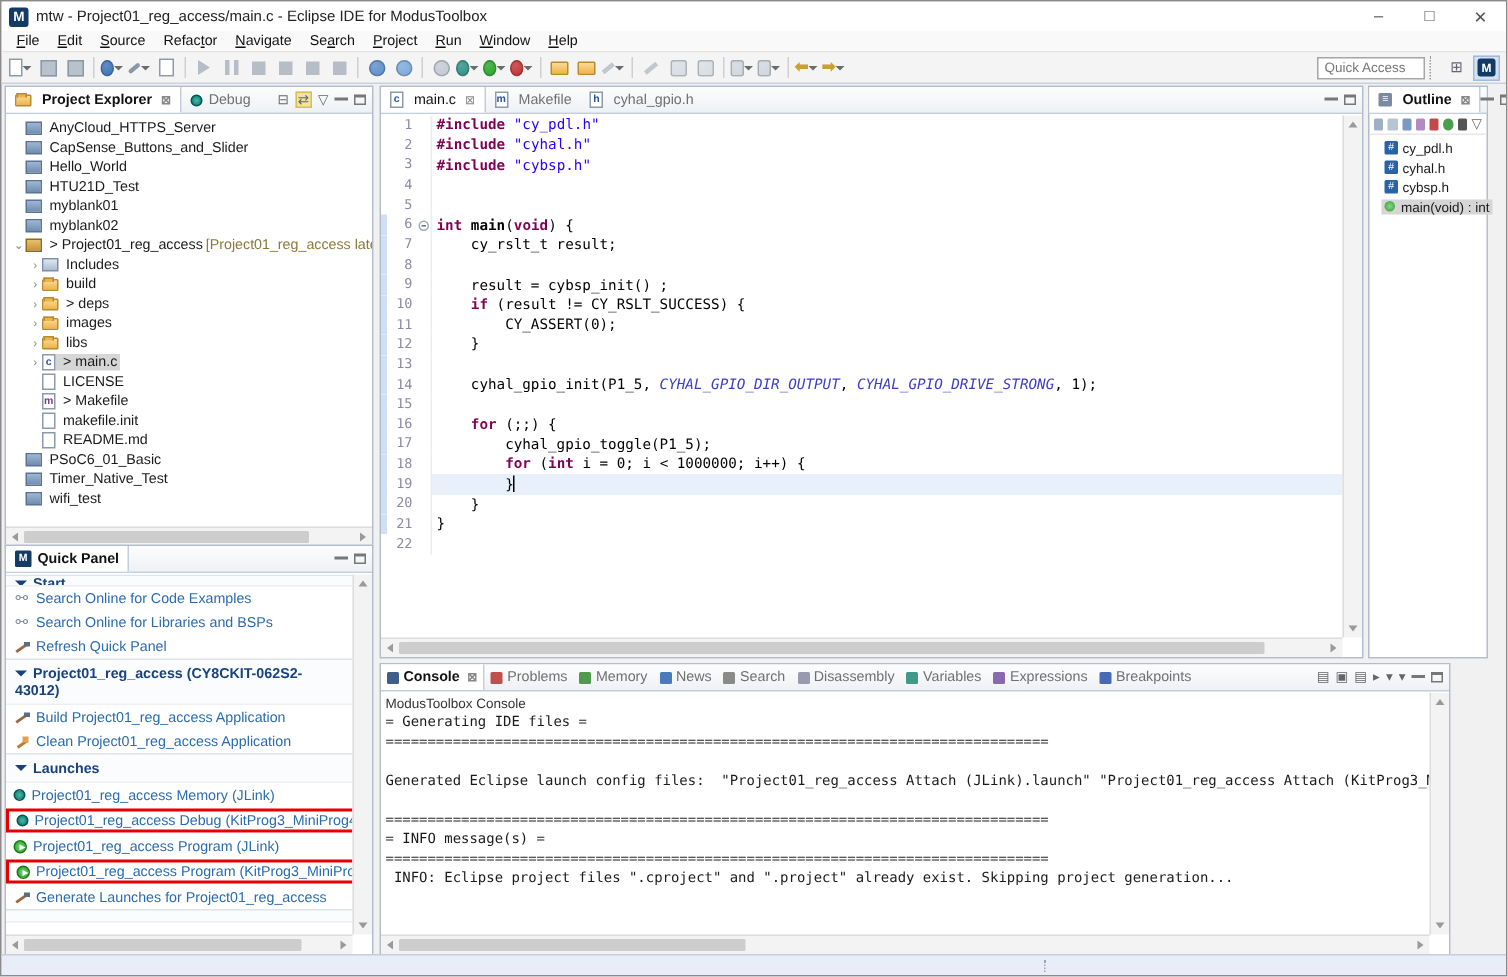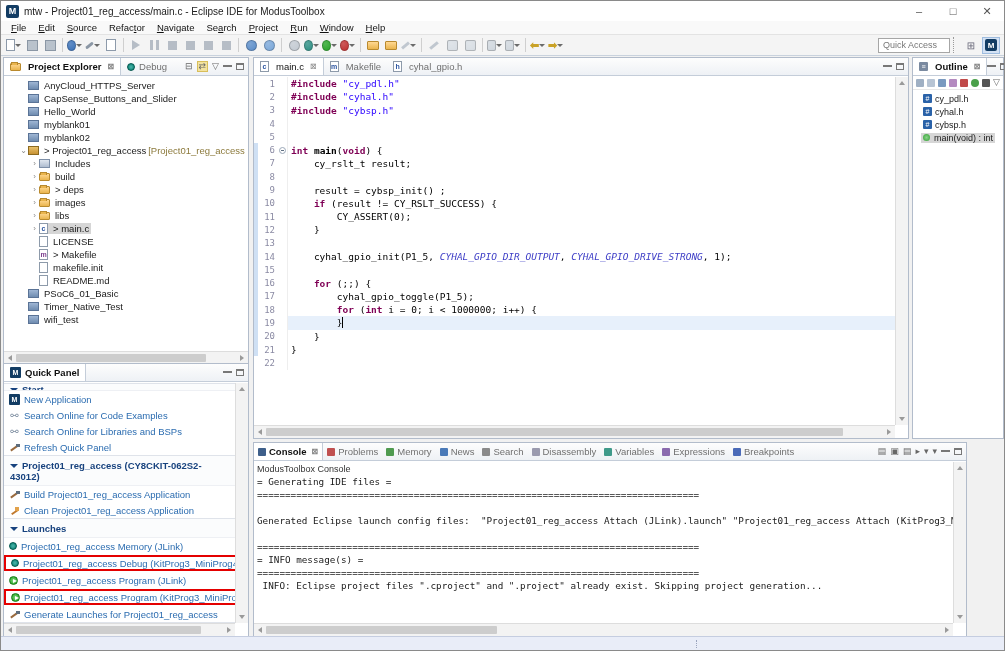--- a/index.html
+++ b/index.html
@@ -44,21 +44,21 @@
   .vscroll{position:absolute;right:0;width:13px;background:#f3f3f3;border-left:1px solid #ddd;display:flex;flex-direction:column;align-items:center;}
   .sb-arr{width:0;height:0;margin:0 4px;}
   .sb-arr.l{border-top:3px solid transparent;border-bottom:3px solid transparent;border-right:4px solid #9a9a9a;}
   .sb-arr.r{border-top:3px solid transparent;border-bottom:3px solid transparent;border-left:4px solid #9a9a9a;margin-left:auto;}
   .sb-arr.u{border-left:3px solid transparent;border-right:3px solid transparent;border-bottom:4px solid #9a9a9a;margin:4px 0;}
   .sb-arr.d{border-left:3px solid transparent;border-right:3px solid transparent;border-top:4px solid #9a9a9a;margin:4px 0;margin-top:auto;}
   .sb-thumb{height:8px;background:#cdcdcd;border-radius:1px;}
 
   
   #explorer{left:2px;top:56px;width:246px;height:308px;}
-  #tree{position:absolute;top:19px;left:0;right:0;bottom:13px;overflow:hidden;padding-top:2px;padding-left:11px;}
+  #tree{position:absolute;top:19px;left:0;right:0;bottom:13px;overflow:hidden;padding-top:2px;}
   .trow{height:13px;display:flex;align-items:center;white-space:nowrap;font-size:9.5px;color:#1a1a1a;}
   .trow .chev{width:9px;font-size:8px;color:#8a8a8a;text-align:center;flex:none;}
   .trow .lbl{padding:0 2px;}
   .trow.sel .selwrap{background:#d6d6d6;}
   .selwrap{display:flex;align-items:center;}
   .deco{color:#8c7a3c;}
   .tico{flex:none;margin-right:3px;position:relative;}
   .ti-proj{width:11px;height:9px;background:linear-gradient(#9fb6d4,#6f8cb0);border:1px solid #5a7396;}
   .ti-projopen{width:11px;height:9px;background:linear-gradient(#e8c06a,#c89334);border:1px solid #8c6a20;}
   .ti-includes{width:11px;height:9px;background:linear-gradient(#dfe6ef,#aebccf);border:1px solid #7d8fa8;}
@@ -106,21 +106,21 @@
   .ecode{padding-left:3px;}
   .tk-k{color:#7f0055;font-weight:bold;}
   .tk-d{color:#7f0055;font-weight:bold;}
   .tk-s{color:#2a00ff;}
   .tk-e{color:#3d3dc6;font-style:italic;}
   .tk-b{color:#000;font-weight:bold;}
   .tk-p{color:#000;}
   .caret{display:inline-block;width:1px;height:11px;background:#000;vertical-align:-2px;}
 
   
-  #outline{left:911px;top:56px;width:92px;height:382px;}
+  #outline{left:911px;top:56px;width:80px;height:382px;}
   #ol-toolbar{height:14px;display:flex;align-items:center;gap:3px;padding:1px 3px;border-bottom:1px solid #e8e8e8;}
   .oli{width:8px;height:8px;border-radius:1px;}
   #ol-body{padding-top:2px;}
   .orow{height:13px;display:flex;align-items:center;font-size:9px;color:#1a1a1a;padding-left:8px;white-space:nowrap;}
   .orow .sw{display:flex;align-items:center;padding:0 2px;}
   .orow.sel .sw{background:#d6d6d6;}
   .oi-inc{width:9px;height:9px;background:#2a62a8;color:#fff;font-size:7px;display:flex;align-items:center;justify-content:center;margin-right:3px;border-radius:1px;}
   .oi-mth{width:7px;height:7px;background:radial-gradient(#8bd48b,#2e9e2e);border-radius:50%;margin-right:4px;}
 
   
@@ -335,20 +335,27 @@
           <span class="chev"></span>
           <span class="selwrap">
             <span class="tico ti-proj"></span>
             <span class="lbl">Hello_World</span>
           </span>
         </div>
         <div class="trow" style="padding-left: 4px;">
           <span class="chev"></span>
           <span class="selwrap">
             <span class="tico ti-proj"></span>
+            <span class="lbl">HTU21D_Test</span>
+          </span>
+        </div>
+        <div class="trow" style="padding-left: 4px;">
+          <span class="chev"></span>
+          <span class="selwrap">
+            <span class="tico ti-proj"></span>
             <span class="lbl">myblank01</span>
           </span>
         </div>
         <div class="trow" style="padding-left: 4px;">
           <span class="chev"></span>
           <span class="selwrap">
             <span class="tico ti-proj"></span>
             <span class="lbl">myblank02</span>
           </span>
         </div>
@@ -465,24 +472,20 @@
         <span class="qico qi-mtb">M</span>
         <span>Quick Panel</span>
       </div>
       <div class="panel-btns">
         <span class="minb"></span>
         <span class="maxb"></span>
       </div>
     </div>
     <div id="qp-body">
         <div class="qp-header partial"><span class="tri"></span><span>Start</span></div>
-        <div class="qp-item">
-          <span class="qico qi-mtb">M</span>
-          <span class="qlbl">New Application</span>
-        </div>
         <div class="qp-item">
           <span class="qico qi-link">⚯</span>
           <span class="qlbl">Search Online for Code Examples</span>
         </div>
         <div class="qp-item">
           <span class="qico qi-link">⚯</span>
           <span class="qlbl">Search Online for Libraries and BSPs</span>
         </div>
         <div class="qp-item">
           <span class="qico qi-hammer"></span>

